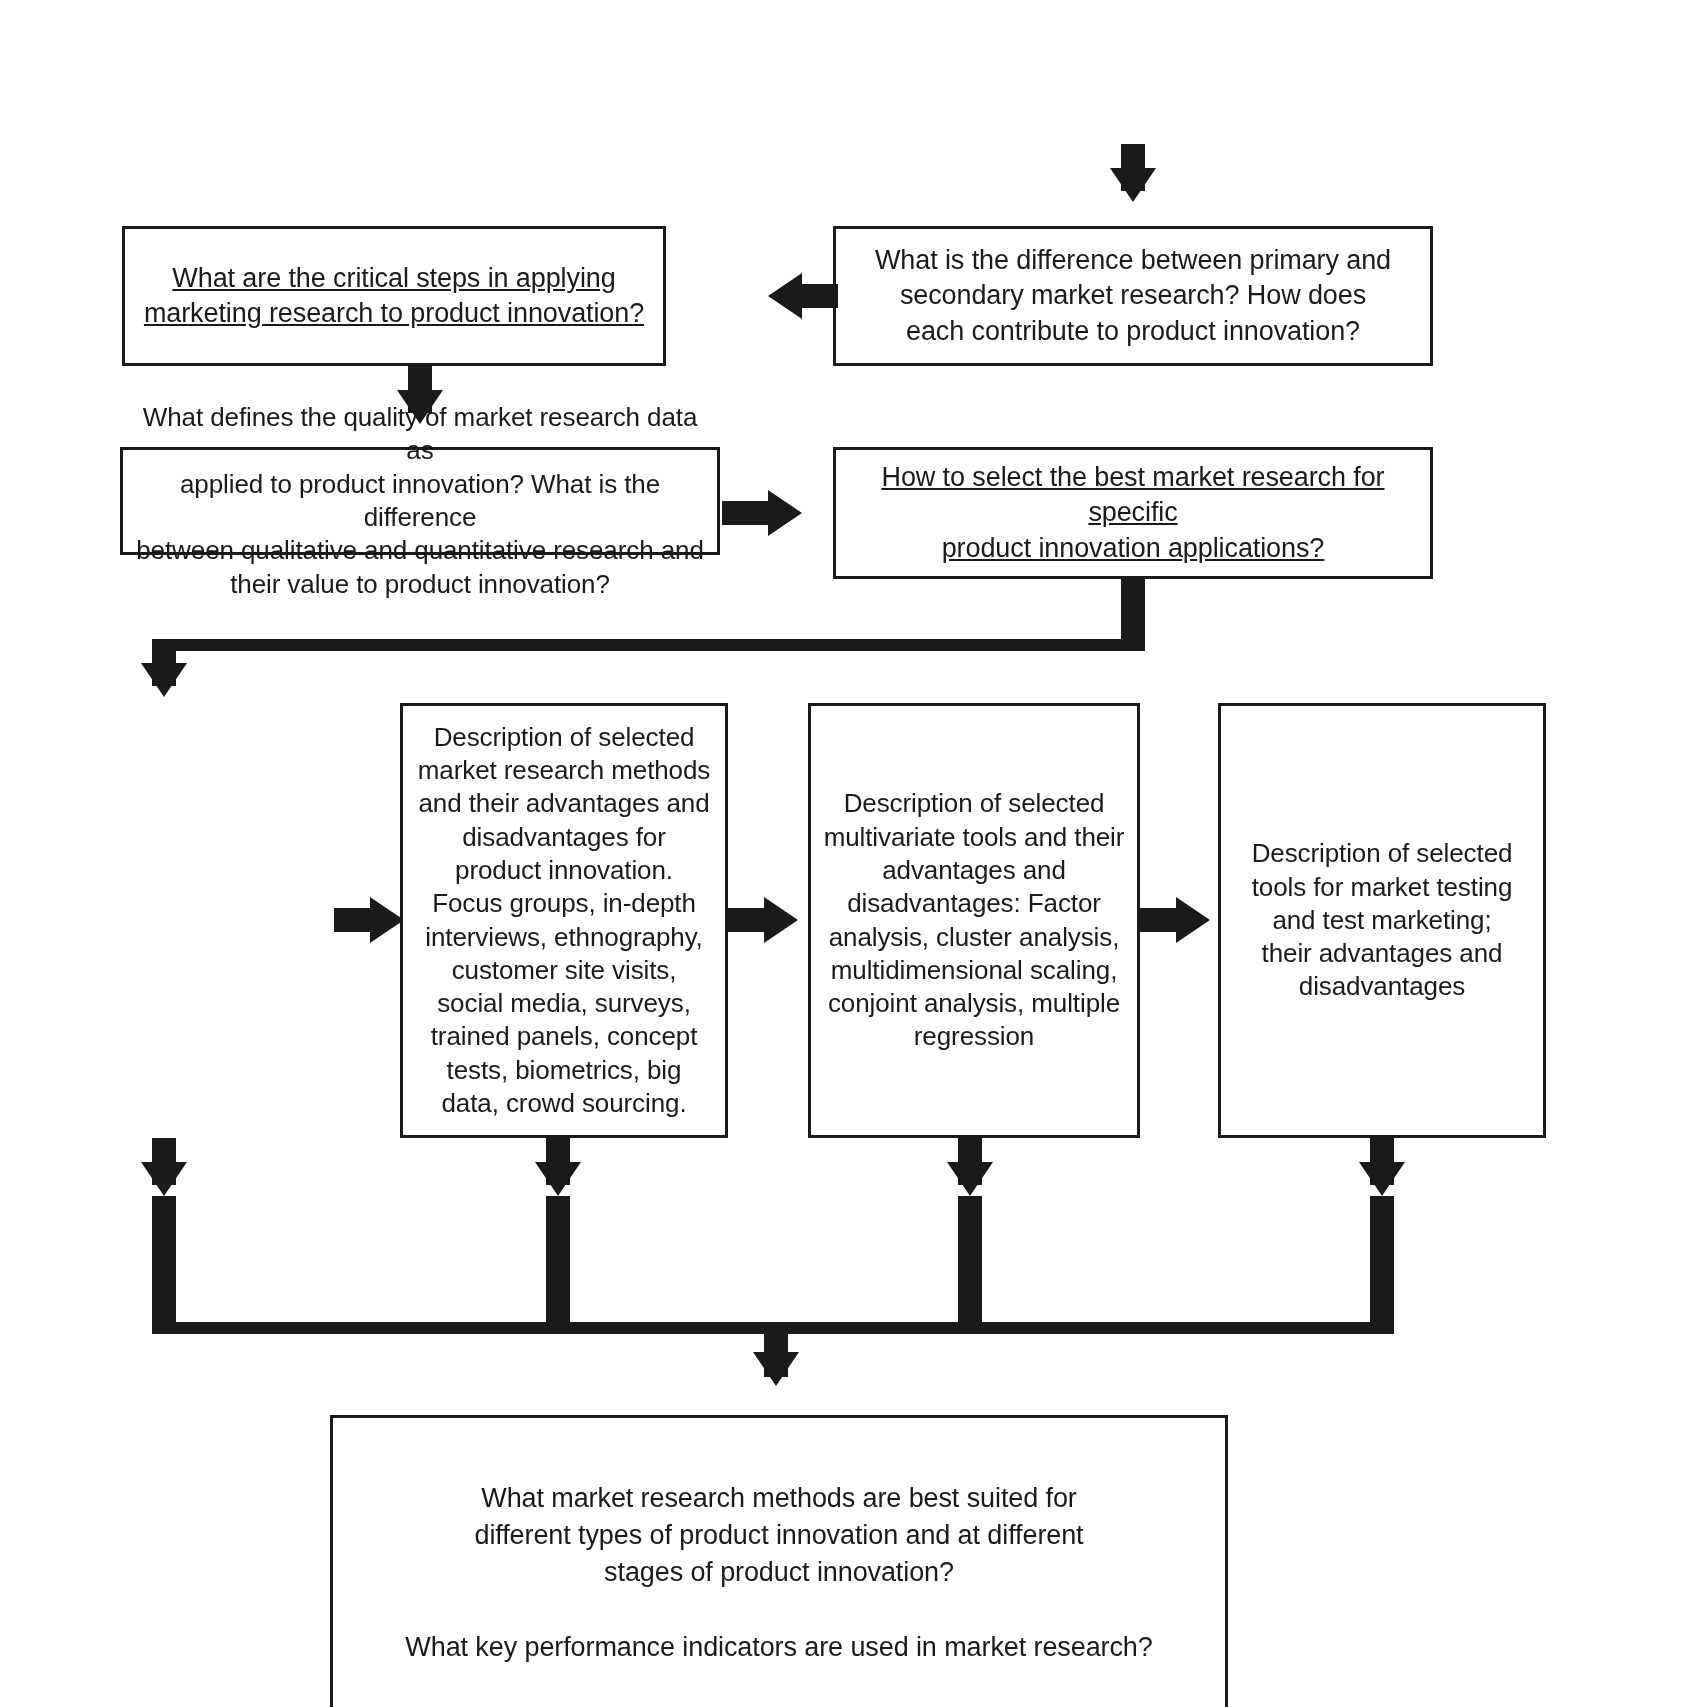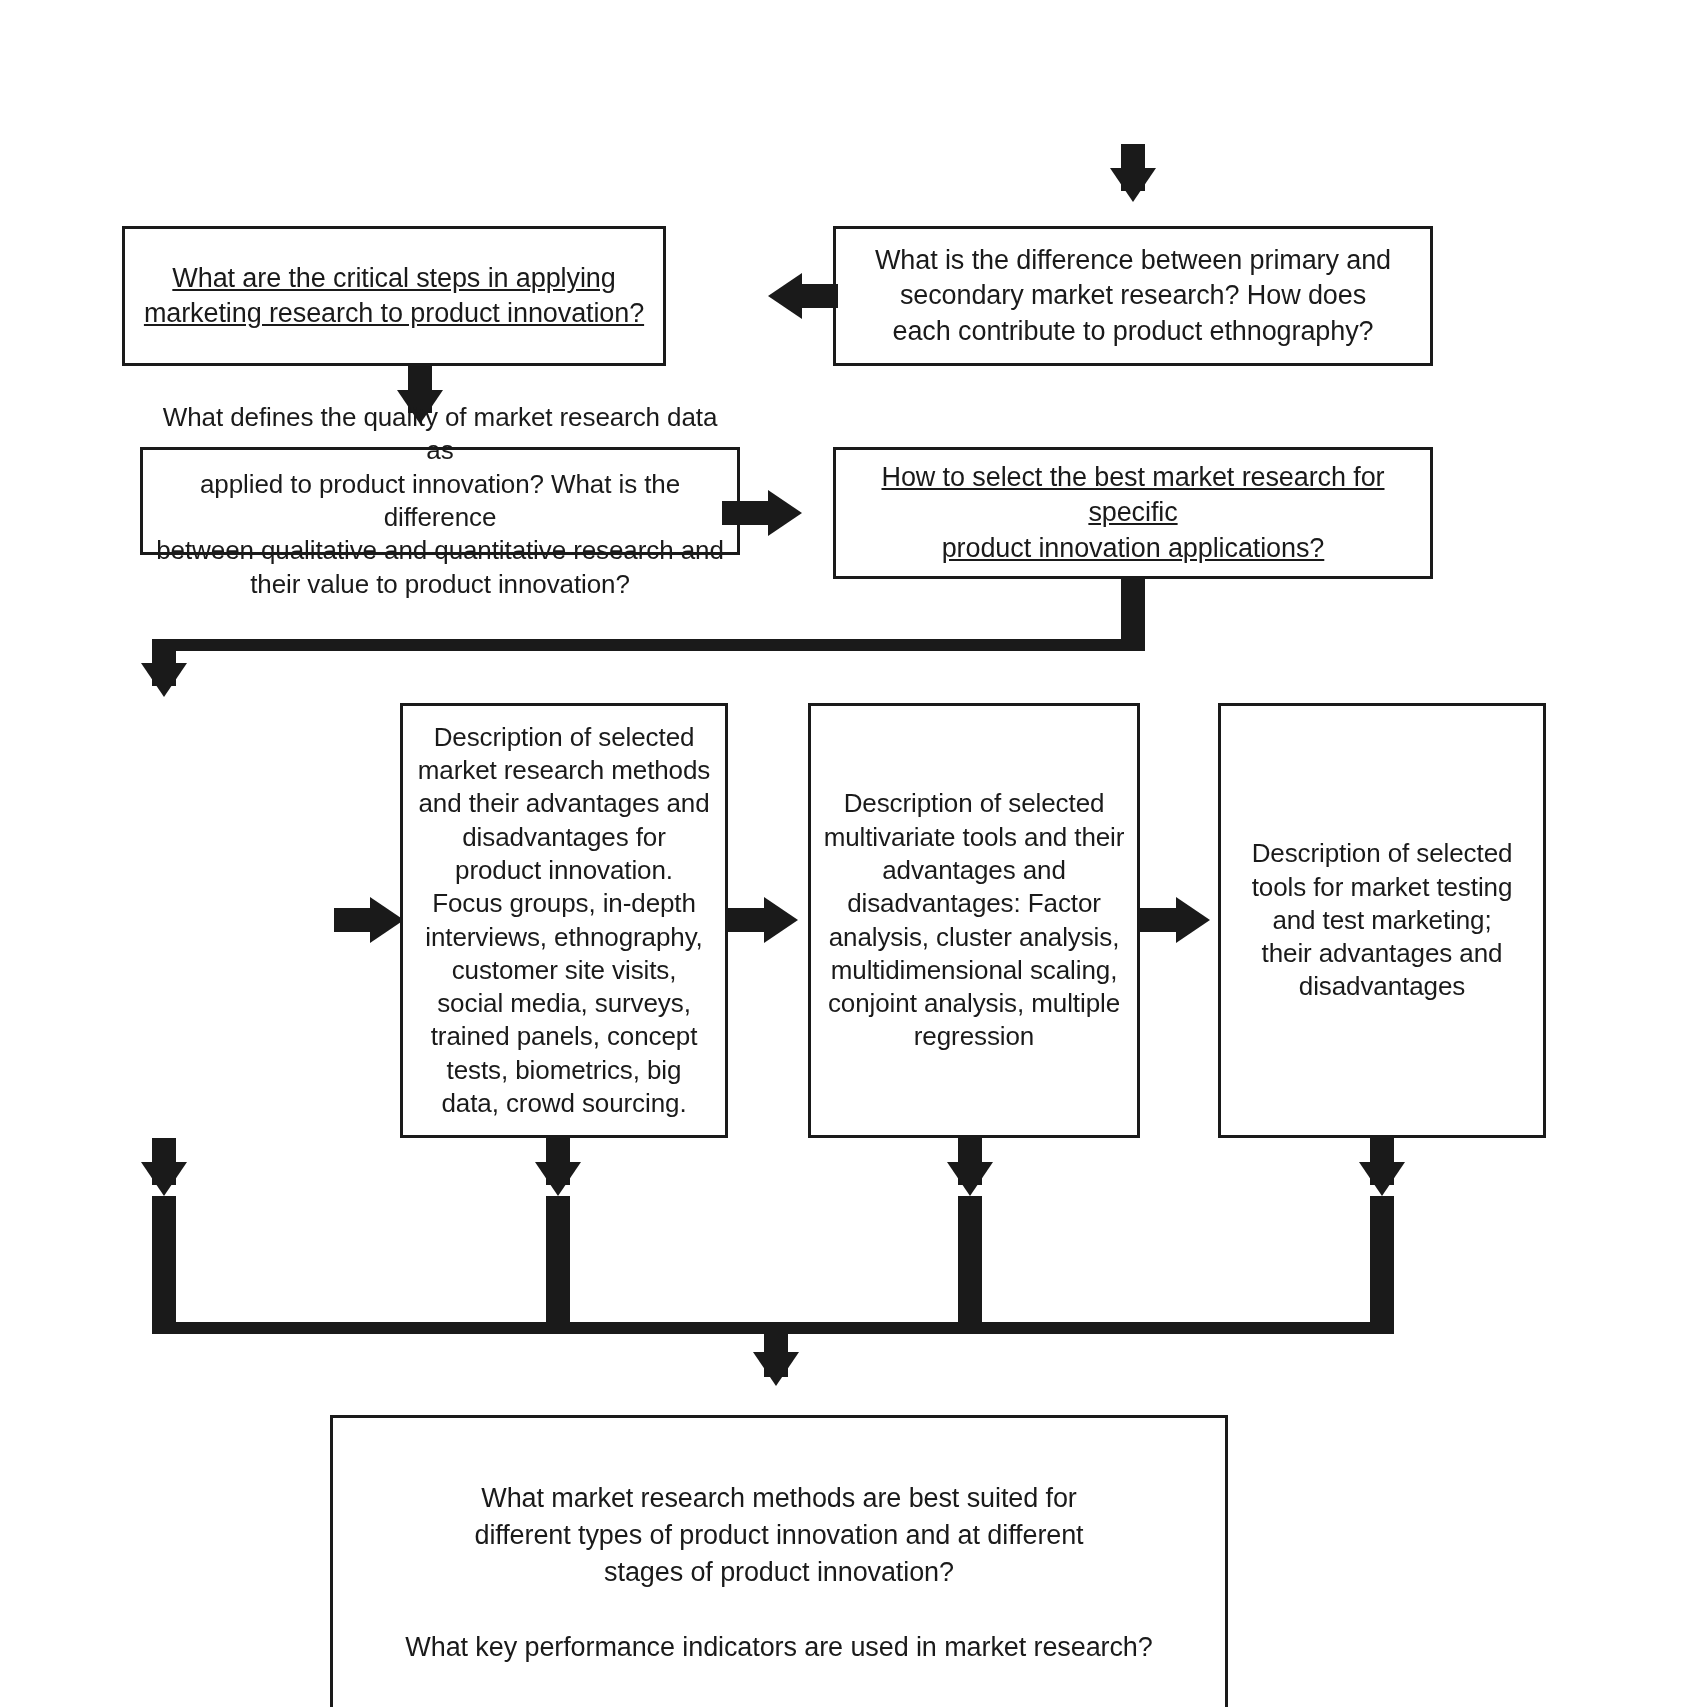--- a/index.html
+++ b/index.html
@@ -69,35 +69,35 @@
 
 <div id="canvas">
 
 
   <div class="seg" style="left:1121px; top:144px; width:24px; height:47px;"></div>
   <div class="arrowhead arrow-down" style="left:1110px; top:168px;"></div>
 
   <div class="node" style="left:833px; top:226px; width:600px; height:140px;">
     <span class="txt">What is the difference between primary and
 secondary market research? How does
-each contribute to product ethnography?</span>
+each contribute to product innovation?</span>
   </div>
 
   <div class="seg" style="left:790px; top:284px; width:48px; height:24px;"></div>
   <div class="arrowhead arrow-left" style="left:768px; top:273px;"></div>
 
   <div class="node" style="left:122px; top:226px; width:544px; height:140px;text-decoration:underline;">
     <span class="txt">What are the critical steps in applying
 marketing research to product innovation?</span>
   </div>
 
   <div class="seg" style="left:408px; top:366px; width:24px; height:47px;"></div>
   <div class="arrowhead arrow-down" style="left:397px; top:390px;"></div>
 
-  <div class="node small" style="left:140px; top:447px; width:600px; height:108px;">
+  <div class="node small" style="left:120px; top:447px; width:600px; height:108px;">
     <span class="txt">What defines the quality of market research data as
 applied to product innovation? What is the difference
 between qualitative and quantitative research and
 their value to product innovation?</span>
   </div>
 
   <div class="seg" style="left:722px; top:501px; width:48px; height:24px;"></div>
   <div class="arrowhead arrow-right" style="left:768px; top:490px;"></div>
 
   <div class="node" style="left:833px; top:447px; width:600px; height:132px;text-decoration:underline;">

